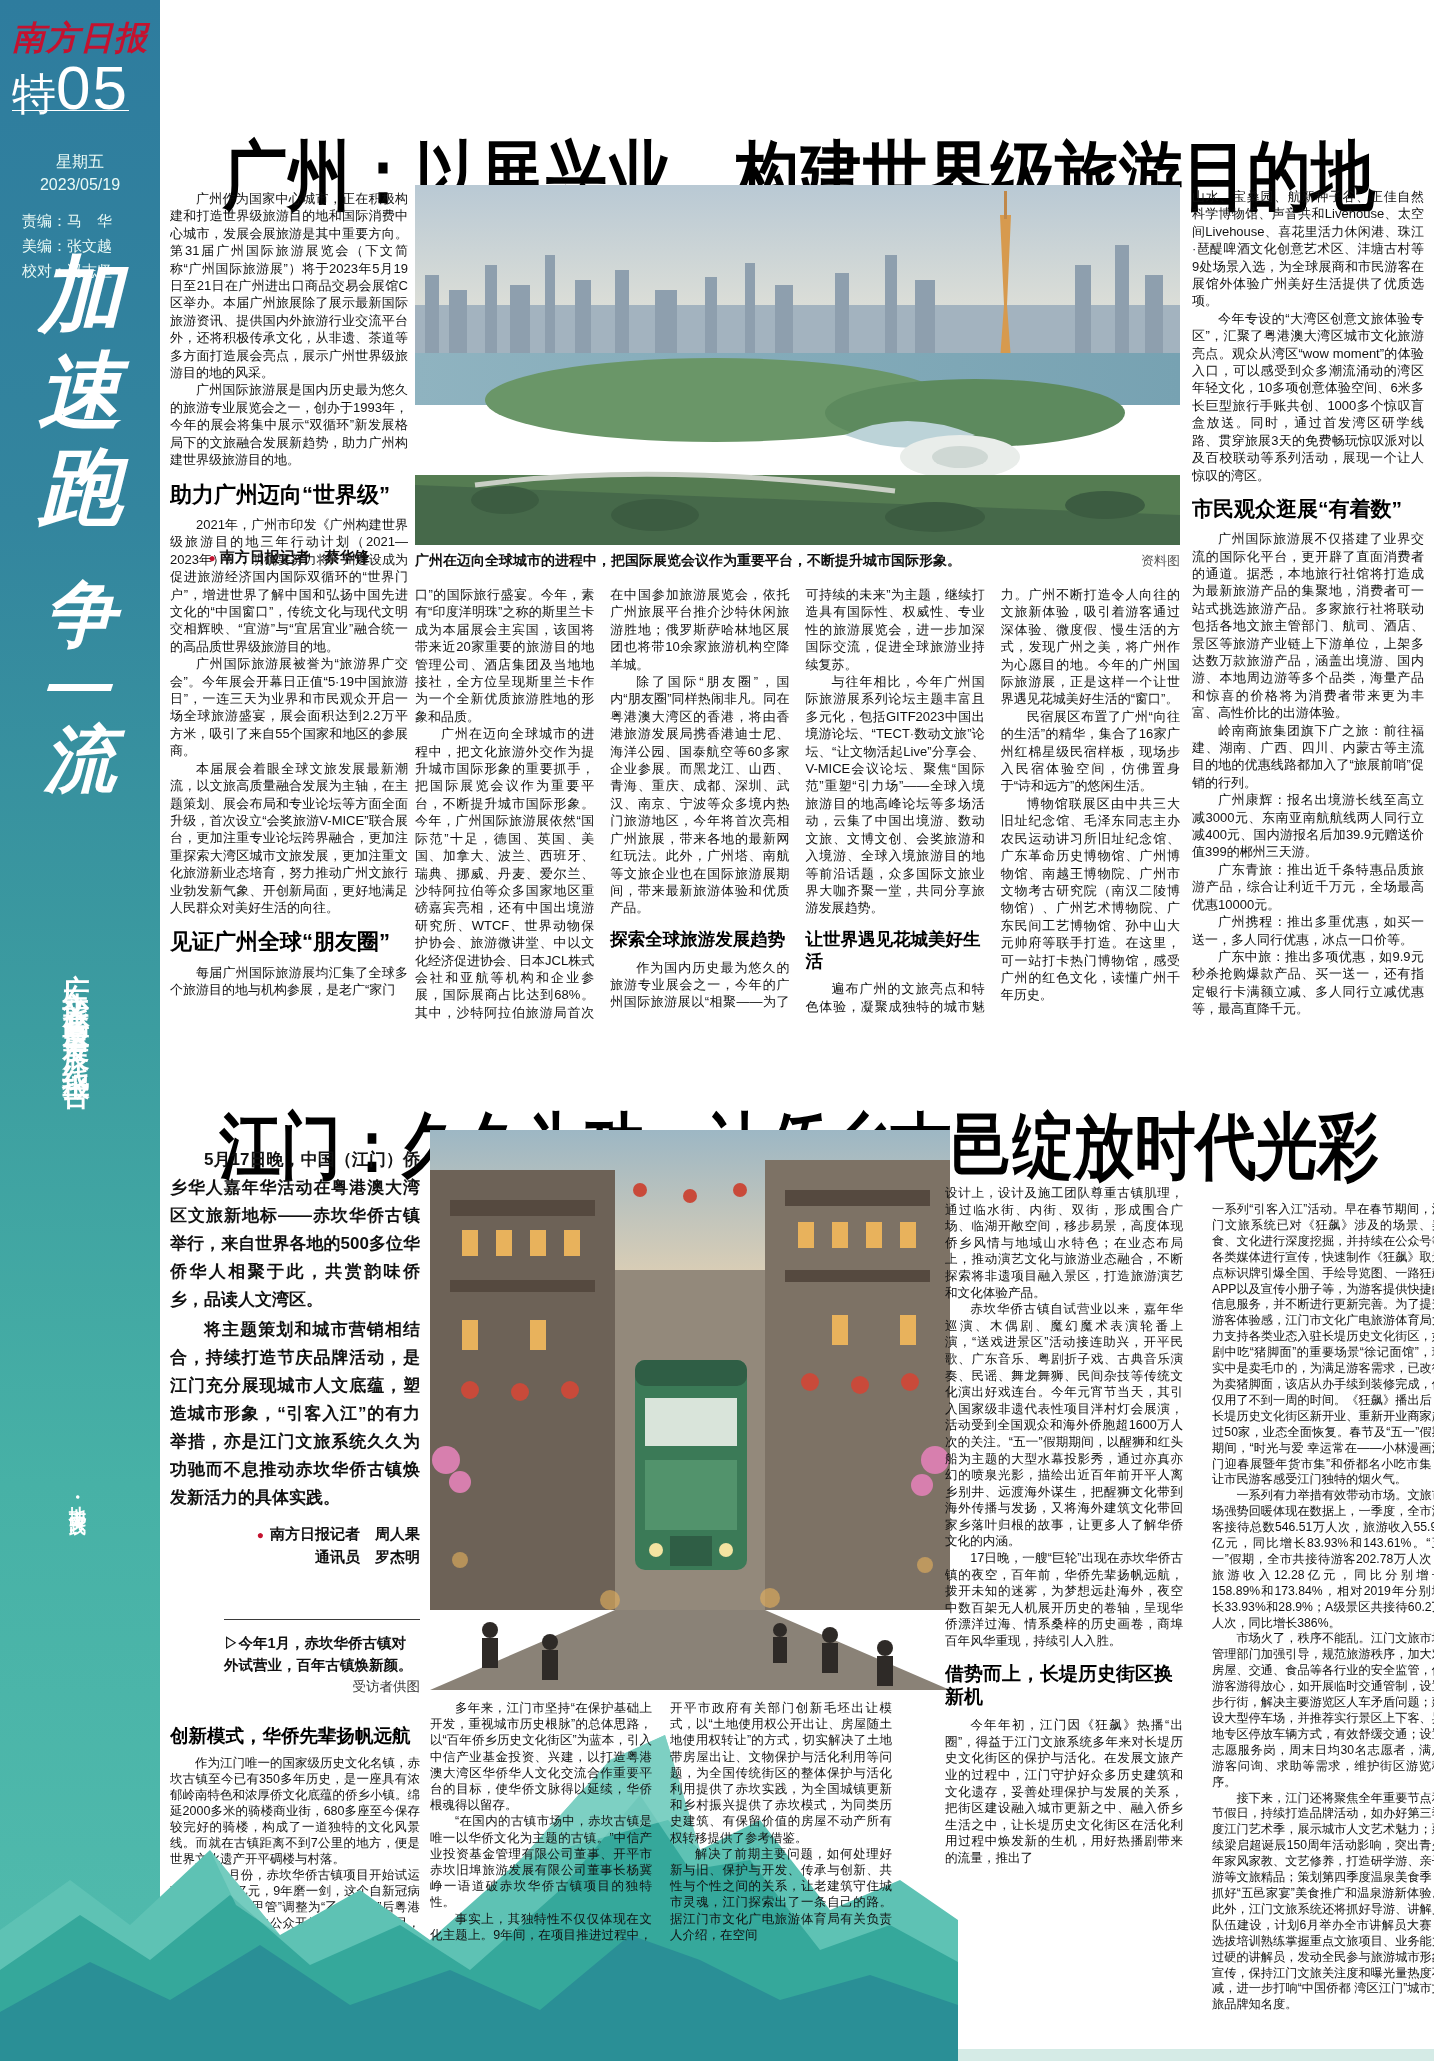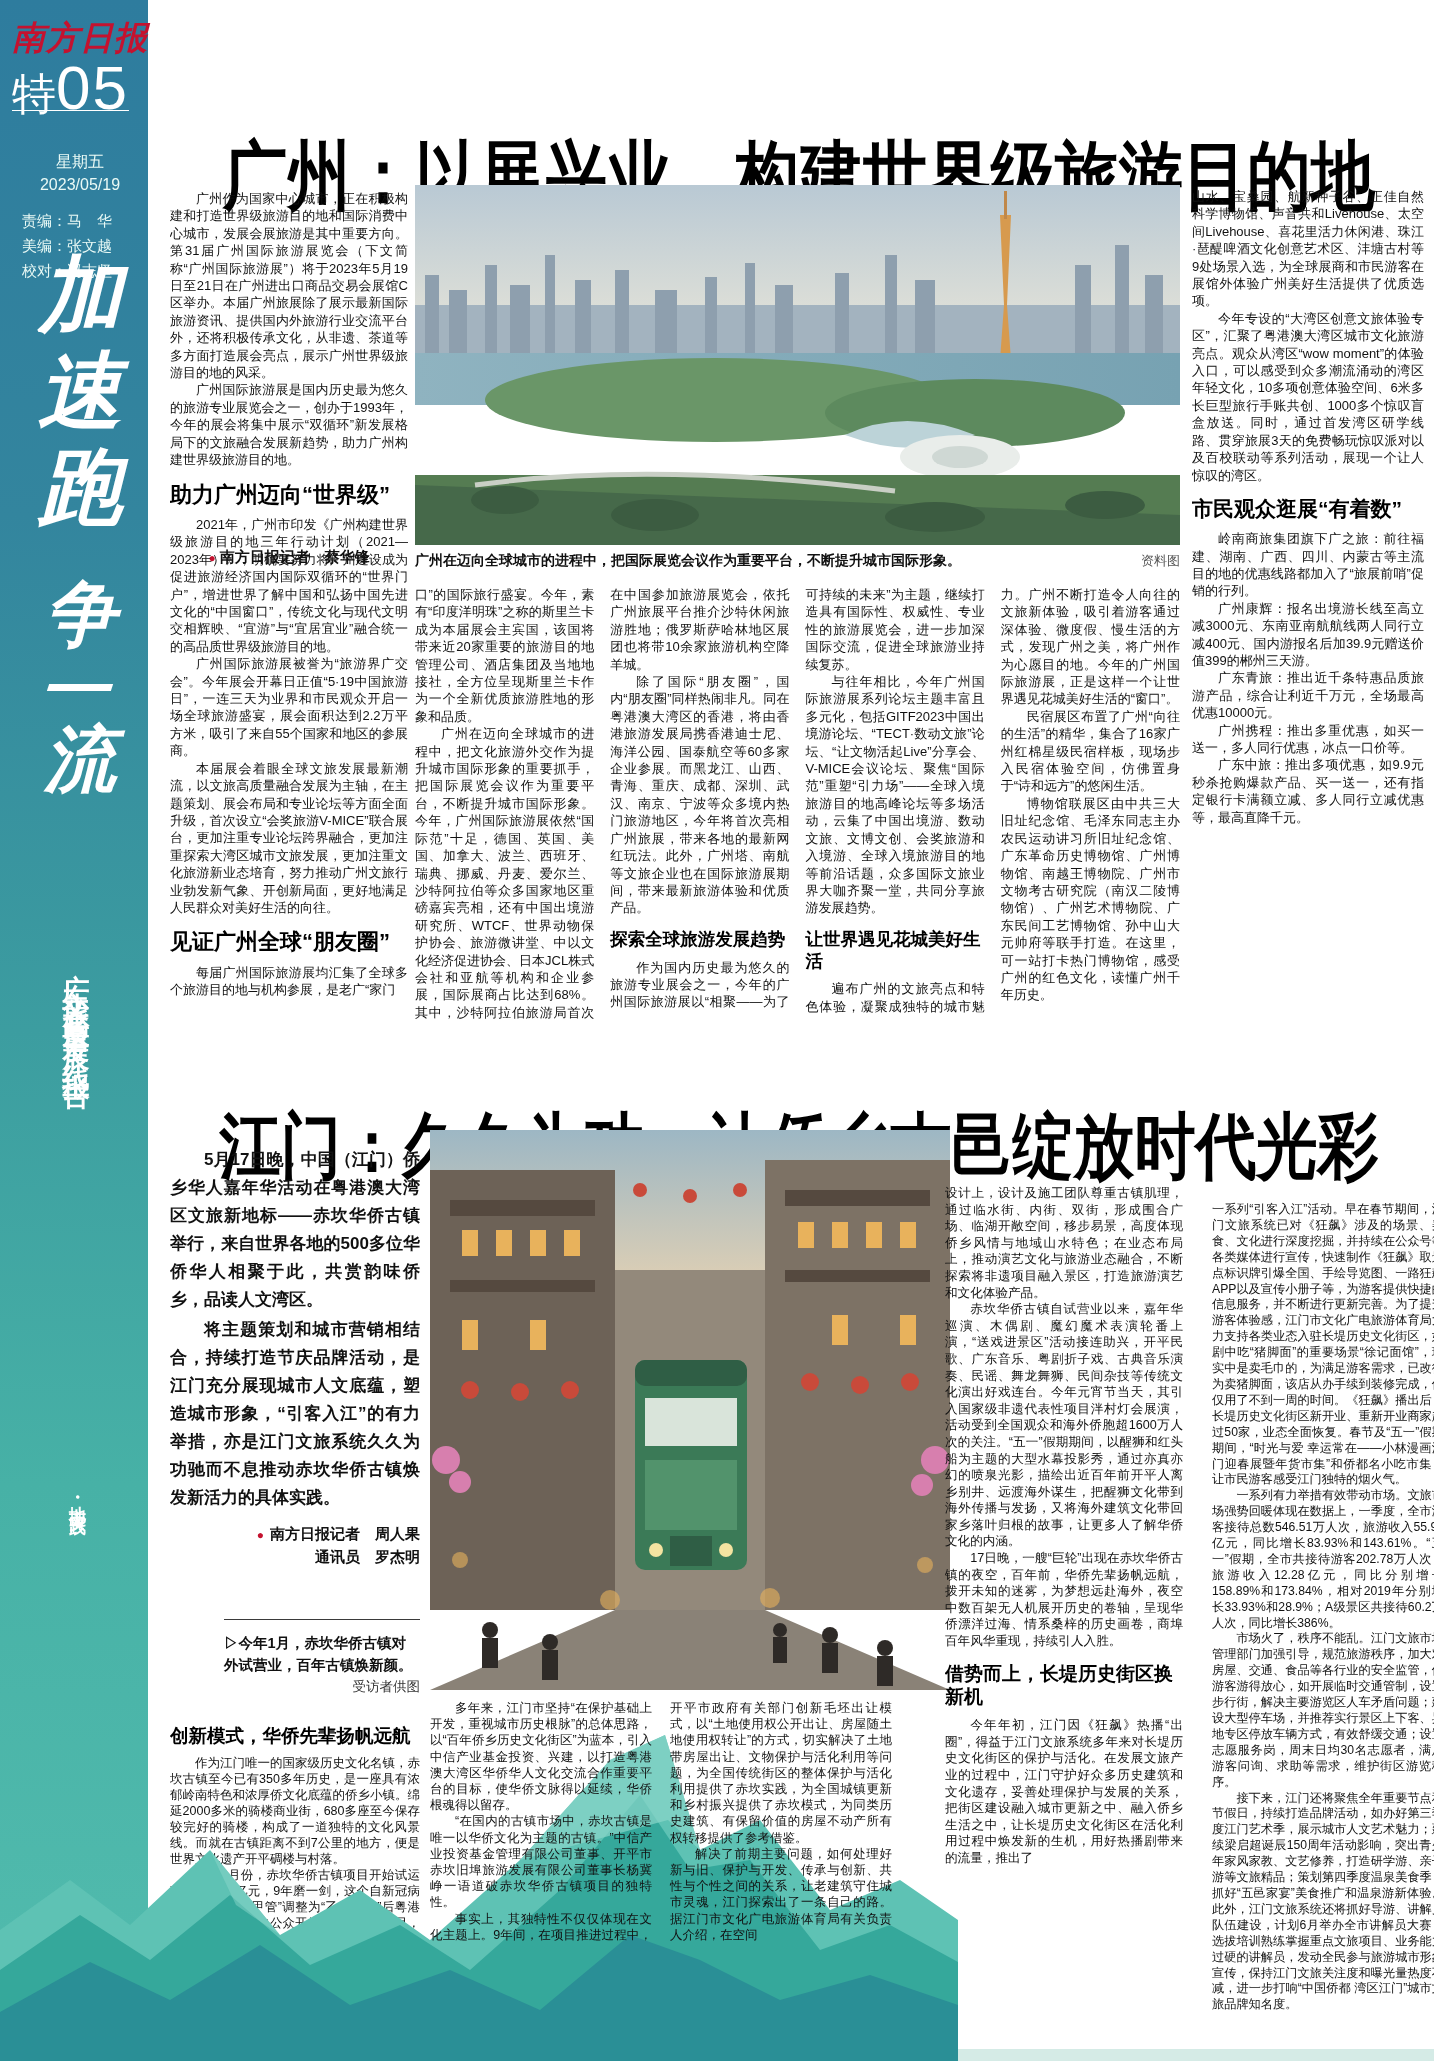--- a/index.html
+++ b/index.html
@@ -1,19 +1,19 @@
 <!DOCTYPE html>
 <html><head>
 <meta charset="utf-8">
 <style>
   html,body{margin:0;padding:0;background:#e9e9e9;}
   .page{position:relative;width:1434px;height:2061px;background:#fff;margin:0 auto;
         font-family:"Liberation Sans",sans-serif;color:#111;overflow:hidden;}
   
-  .strip{position:absolute;left:0;top:0;width:148px;height:2061px;
+  .strip{position:absolute;left:0;top:0;width:160px;height:2061px;
          background:linear-gradient(180deg,#2e7c9e 0%,#33859e 25%,#3c9da0 50%,#47b1a6 72%,#52bcae 100%);}
   .logo{position:absolute;left:12px;top:16px;width:140px;font-family:"Liberation Serif",serif;
         font-style:italic;font-weight:700;font-size:33px;color:#c4122f;letter-spacing:1px;white-space:nowrap;}
   .pageno{position:absolute;left:12px;top:52px;color:#fff;font-weight:400;text-decoration:underline;}
   .pageno .t{font-size:44px;} .pageno .n{font-size:62px;font-weight:300;letter-spacing:2px;}
   .mh-small{position:absolute;left:0;width:160px;text-align:center;color:#eafaf6;font-size:16px;}
   .mh-editors{position:absolute;left:22px;top:208px;color:#eafaf6;font-size:15px;line-height:25px;}
   .slogan{position:absolute;left:0;top:248px;width:160px;display:flex;flex-direction:column;align-items:center;
           color:#fff;font-family:"Liberation Serif",serif;font-style:italic;font-weight:700;}
   .slogan .big{font-size:84px;line-height:96px;}
@@ -176,20 +176,21 @@
       <p class="para">与往年相比，今年广州国际旅游展系列论坛主题丰富且多元化，包括GITF2023中国出境游论坛、“TECT·数动文旅”论坛、“让文物活起Live”分享会、V-MICE会议论坛、聚焦“国际范”重塑“引力场”——全球入境旅游目的地高峰论坛等多场活动，云集了中国出境游、数动文旅、文博文创、会奖旅游和入境游、全球入境旅游目的地等前沿话题，众多国际文旅业界大咖齐聚一堂，共同分享旅游发展趋势。</p>
       <h3 class="subhead">让世界遇见花城美好生活</h3>
       <p class="para">遍布广州的文旅亮点和特色体验，凝聚成独特的城市魅力。广州不断打造令人向往的文旅新体验，吸引着游客通过深体验、微度假、慢生活的方式，发现广州之美，将广州作为心愿目的地。今年的广州国际旅游展，正是这样一个让世界遇见花城美好生活的“窗口”。</p>
       <p class="para">民宿展区布置了广州“向往的生活”的精华，集合了16家广州红棉星级民宿样板，现场步入民宿体验空间，仿佛置身于“诗和远方”的悠闲生活。</p>
       <p class="para">博物馆联展区由中共三大旧址纪念馆、毛泽东同志主办农民运动讲习所旧址纪念馆、广东革命历史博物馆、广州博物馆、南越王博物院、广州市文物考古研究院（南汉二陵博物馆）、广州艺术博物院、广东民间工艺博物馆、孙中山大元帅府等联手打造。在这里，可一站打卡热门博物馆，感受广州的红色文化，读懂广州千年历史。</p>
     </div>
   <div class="flowcol a1-right">
       <p class="para cont">山水、宝桑园、航新种子谷、正佳自然科学博物馆、声音共和Livehouse、太空间Livehouse、喜花里活力休闲港、珠江·琶醍啤酒文化创意艺术区、沣塘古村等9处场景入选，为全球展商和市民游客在展馆外体验广州美好生活提供了优质选项。</p>
       <p class="para">今年专设的“大湾区创意文旅体验专区”，汇聚了粤港澳大湾区城市文化旅游亮点。观众从湾区“wow moment”的体验入口，可以感受到众多潮流涌动的湾区年轻文化，10多项创意体验空间、6米多长巨型旅行手账共创、1000多个惊叹盲盒放送。同时，通过首发湾区研学线路、贯穿旅展3天的免费畅玩惊叹派对以及百校联动等系列活动，展现一个让人惊叹的湾区。</p>
       <h3 class="subhead">市民观众逛展“有着数”</h3>
+      <p class="para">广州国际旅游展不仅搭建了业界交流的国际化平台，更开辟了直面消费者的通道。据悉，本地旅行社馆将打造成为最新旅游产品的集聚地，消费者可一站式挑选旅游产品。多家旅行社将联动包括各地文旅主管部门、航司、酒店、景区等旅游产业链上下游单位，上架多达数万款旅游产品，涵盖出境游、国内游、本地周边游等多个品类，海量产品和惊喜的价格将为消费者带来更为丰富、高性价比的出游体验。</p>
       <p class="para">岭南商旅集团旗下广之旅：前往福建、湖南、广西、四川、内蒙古等主流目的地的优惠线路都加入了“旅展前哨”促销的行列。</p>
       <p class="para">广州康辉：报名出境游长线至高立减3000元、东南亚南航航线两人同行立减400元、国内游报名后加39.9元赠送价值399的郴州三天游。</p>
       <p class="para">广东青旅：推出近千条特惠品质旅游产品，综合让利近千万元，全场最高优惠10000元。</p>
       <p class="para">广州携程：推出多重优惠，如买一送一，多人同行优惠，冰点一口价等。</p>
       <p class="para">广东中旅：推出多项优惠，如9.9元秒杀抢购爆款产品、买一送一，还有指定银行卡满额立减、多人同行立减优惠等，最高直降千元。</p>
     </div>
 
   <h1 class="headline" style="top:1058px;font-size:61px;">江门：久久为功，让侨乡古邑绽放时代光彩</h1>
 
   <div class="a2-photo">

